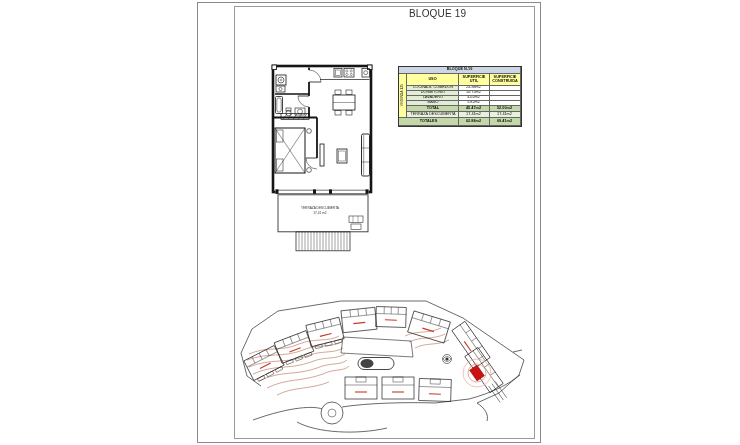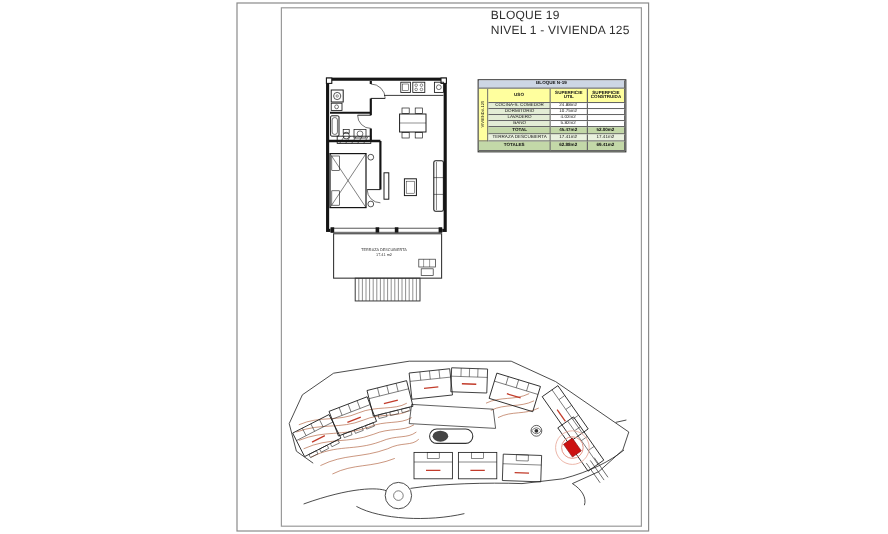--- a/index.html
+++ b/index.html
@@ -32,21 +32,20 @@
 </head>
 <body>
 
 <div id="stage">
 
   <div id="frame-outer" class="frame"></div>
   <div id="frame-inner" class="frame"></div>
 
   <div id="title-block">
     <div>BLOQUE 19</div>
-    <div>NIVEL 1 - VIVIENDA 125</div>
   </div>
 
   <svg style="left:262px;top:58px;" width="120" height="200" viewBox="0 0 120 200">
     <g stroke="#151515" fill="none">
       <rect x="11" y="8" width="98" height="126" stroke-width="2.6"></rect>
 
       <rect x="13.5" y="131" width="93" height="5.8" fill="#fff" stroke="none"></rect>
       <path d="M13.5,132.2 H106.5 M13.5,135.6 H106.5" stroke-width="0.6"></path>
       <rect x="13.5" y="131.4" width="3" height="4.4" fill="#151515" stroke="none"></rect>
       <rect x="51" y="131.4" width="3" height="4.4" fill="#151515" stroke="none"></rect>

